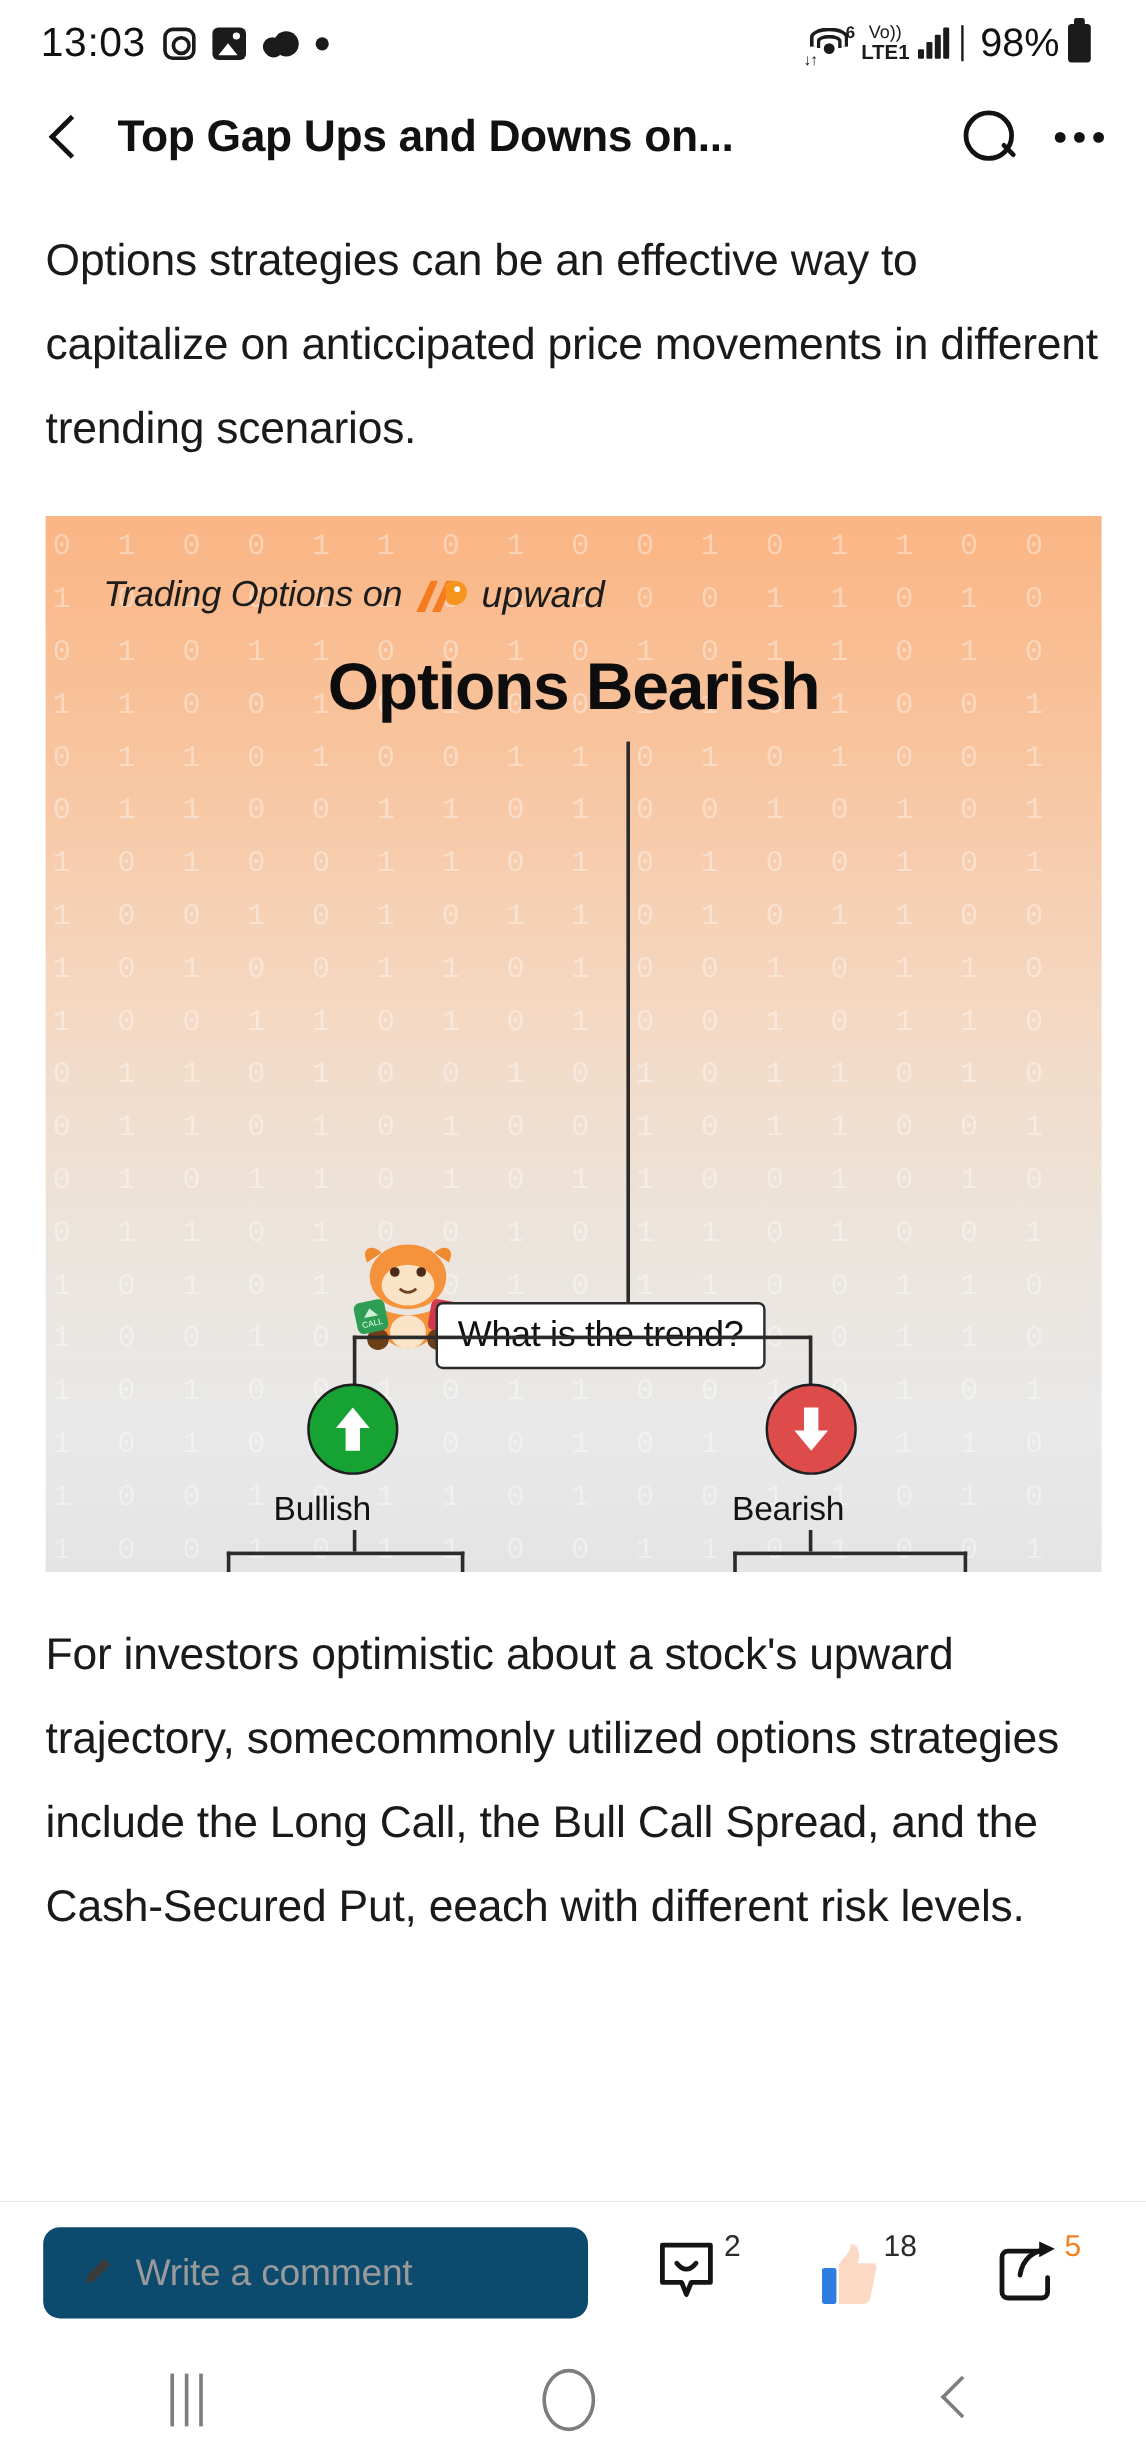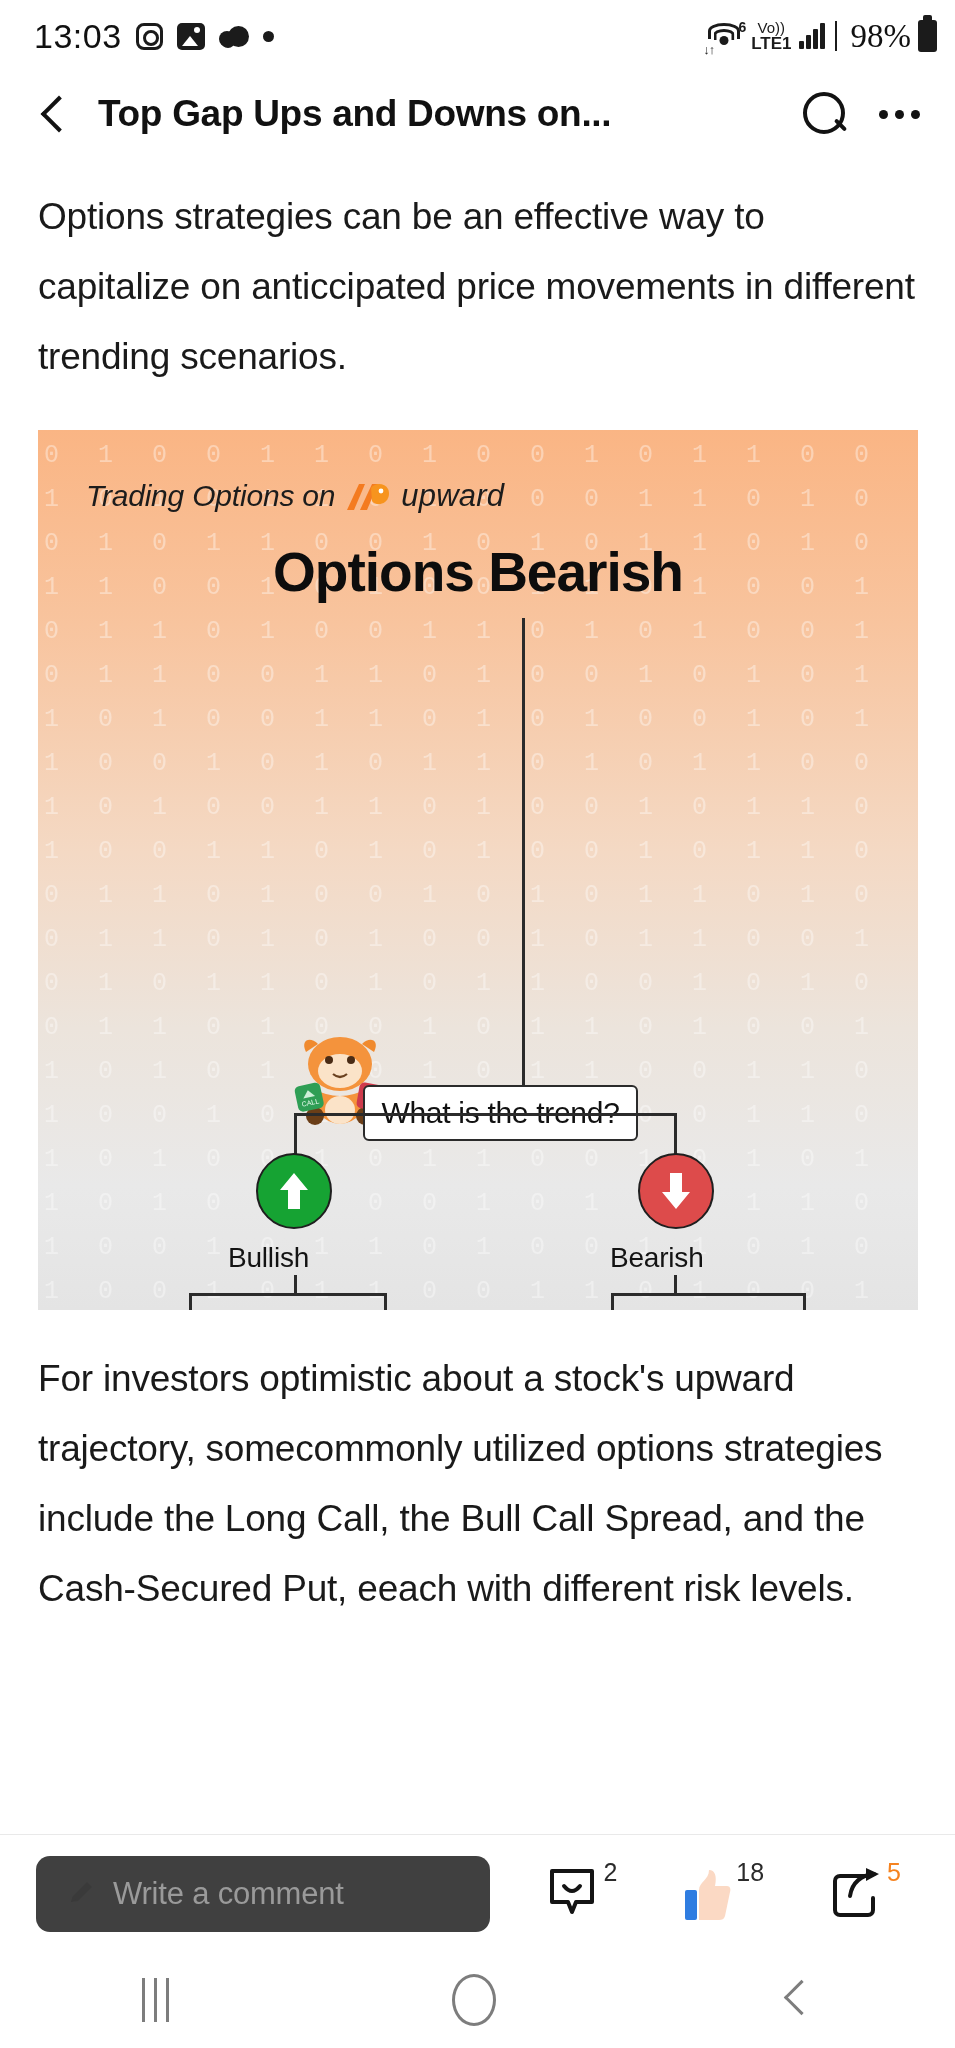--- a/index.html
+++ b/index.html
@@ -7,26 +7,26 @@
     width: 955px; height: 2048px;
     background: #ffffff;
     font-family: "Liberation Sans", sans-serif;
     overflow: hidden;
   }
   body { position: relative; }
 
   
   .statusbar {
     height: 72px; display: flex; align-items: center;
-    justify-content: space-between; padding: 0 18px 0 34px;
+    justify-content: space-between; padding: 0 46px 0 34px;
   }
   .sb-left { display: flex; align-items: center; gap: 14px; }
   .sb-time { font-size: 34px; font-weight: 400; color: #111; letter-spacing: .5px; }
   .sb-right { display: flex; align-items: center; gap: 7px; }
-  .sb-battery-text { font-size: 33px; color: #111; margin-left: 4px; font-family: Liberation Serif, serif; }
+  .sb-battery-text { font-size: 33px; color: #111; margin-left: 4px; }
 
   .ig-icon { width: 27px; height: 27px; border: 3px solid #1b1b1b; border-radius: 8px; position: relative; }
   .ig-icon::before { content:""; position:absolute; width:10px; height:10px; border:3px solid #1b1b1b; border-radius:50%; left:4px; top:4px; }
   .img-icon { width: 28px; height: 27px; background:#1b1b1b; border-radius:5px; position:relative; }
   .img-icon::after { content:""; position:absolute; left:5px; bottom:4px; width:0;height:0;border-left:8px solid transparent;border-right:8px solid transparent;border-bottom:10px solid #fff; }
   .img-icon::before { content:""; position:absolute; right:5px; top:4px; width:6px;height:6px;background:#fff;border-radius:50%; }
   .cloud-icon { width: 30px; height: 23px; position: relative; }
   .cloud-icon span { position:absolute; background:#1b1b1b; border-radius:50%; }
   .cloud-icon .c1 { width:16px;height:16px;left:0;top:6px; }
   .cloud-icon .c2 { width:21px;height:21px;left:9px;top:1px; }
@@ -125,21 +125,21 @@
 
   .conn { position:absolute; background:#2b2b2b; }
 
   
   .bottombar {
     position:absolute; left:0; right:0; bottom: 96px; height: 118px;
     border-top: 1px solid #e9e9e9; background:#fff;
     display:flex; align-items:center; padding: 0 36px;
   }
   .comment-box {
-    width: 454px; height: 76px; background:#404040; border-radius: 14px;
+    width: 454px; height: 76px; background:#0c4a6e; border-radius: 14px;
     display:flex; align-items:center; padding: 0 30px; gap: 16px;
   }
   .pencil { width: 31px; height: 31px; position:relative; flex:0 0 auto; }
   .comment-ph { font-size: 31px; color:#9a9a9a; letter-spacing:-0.2px; }
   .actions { display:flex; align-items:flex-start; margin-left: auto; gap: 66px; padding-right: 18px; }
   .action { position:relative; display:flex; align-items:flex-start; }
   .badge { font-size: 25px; color:#2b2b2b; margin-left: 5px; margin-top: -8px; }
   .badge-orange { color:#f58320; }
   .bubble-icon { width: 52px; height: 52px; position:relative; }
   .thumb-icon { width: 48px; height: 56px; position:relative; }

